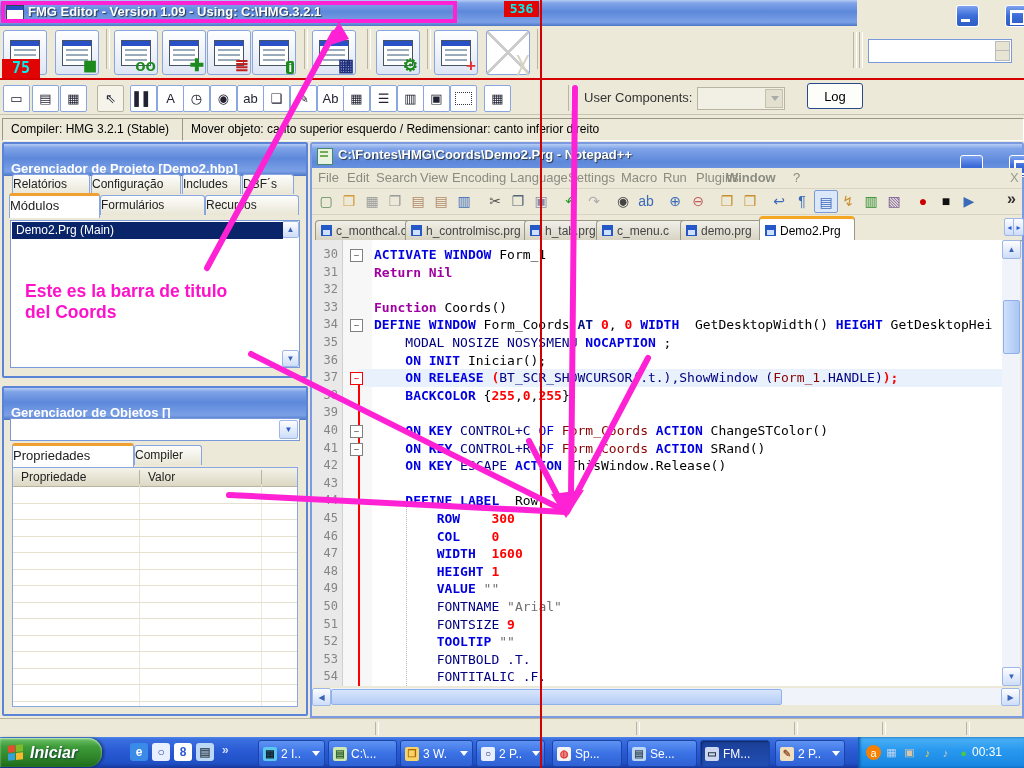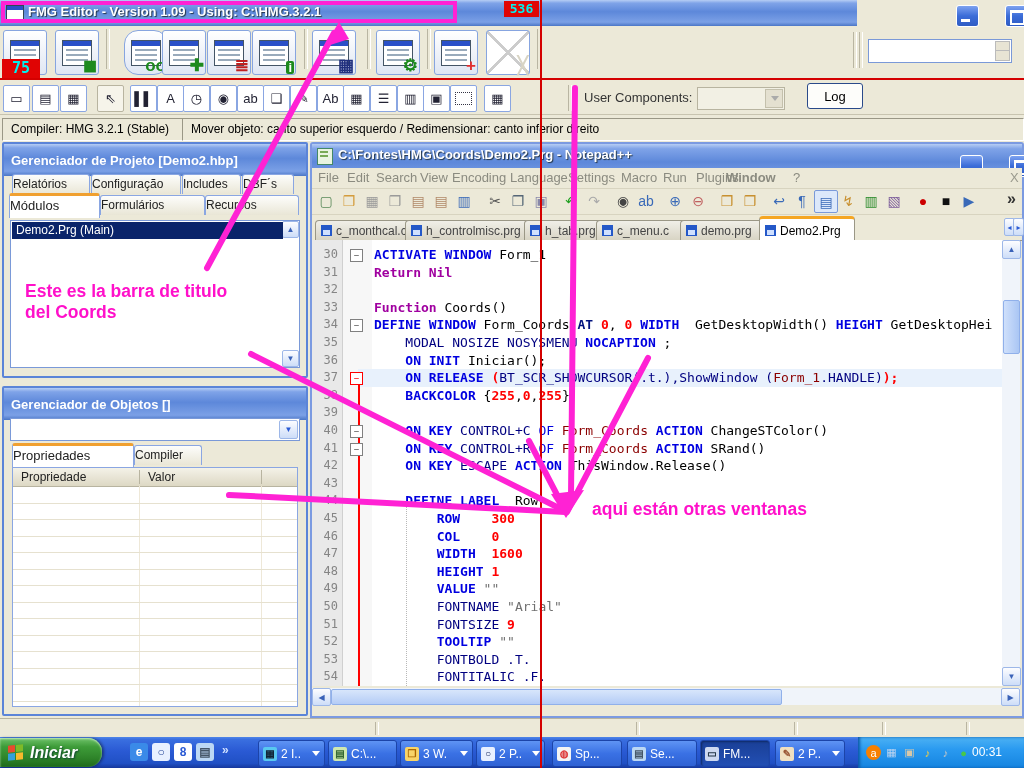--- a/index.html
+++ b/index.html
@@ -22,21 +22,21 @@
   .miniwin::after{content:"";position:absolute;left:3px;top:8px;right:3px;height:12px;
       background:repeating-linear-gradient(180deg,#9ab 0 2px,#fff 2px 5px);}
   .bigglyph{position:absolute;right:1px;bottom:0px;font-size:17px;font-weight:bold;line-height:1;}
   .vsep{width:2px;height:40px;border-left:1px solid #b9b5a2;border-right:1px solid #fff;position:absolute;top:2px;}
   .smicon{width:25px;height:25px;border:1px solid #8aa6e2;border-radius:2px;background:#fff;
           display:flex;align-items:center;justify-content:center;font-size:13px;position:absolute;top:0;color:#223;}
   .npicon{width:22px;height:21px;display:flex;align-items:center;justify-content:center;font-size:14px;position:absolute;top:0;}
   .sunken{border:1px solid #9a9786;border-right-color:#fff;border-bottom-color:#fff;background:#ece9d8;color:#000;}
   
   .panel{border:2px solid #5b84d8;border-radius:2px;background:#ece9d8;}
-  .ptitle{height:32px;font-size:13px;padding-left:7px;}
+  .ptitle{height:32px;font-size:13px;padding-left:7px;align-items:flex-end;}
   .tab{position:absolute;border:1px solid #8aa6e2;border-bottom:none;border-radius:3px 3px 0 0;
        background:linear-gradient(#fdfdfb,#e9e6d6);font-size:12px;text-align:left;color:#222;}
   .tab.active{background:#fff;border-top:3px solid #f0a030;font-size:13px;}
   .npptab{position:absolute;border:1px solid #9a9786;border-bottom:none;border-radius:4px 4px 0 0;
        background:linear-gradient(#f0efe8,#d8d4c4);font-size:12px;color:#444;display:flex;align-items:center;gap:4px;padding-left:5px;}
   .npptab.active{background:#fff;border-top:3px solid #f5a623;color:#000;}
   .floppy{width:11px;height:11px;background:#2458c8;position:relative;flex:0 0 auto;}
   .floppy::after{content:"";position:absolute;left:2px;bottom:1px;width:7px;height:5px;background:#cfe0ff;}
   
   .cl{position:absolute;left:372px;white-space:pre;font:13px/17.6px "DejaVu Sans Mono",monospace;}
@@ -88,21 +88,21 @@
   </div>
 
   <div class="abs" id="fmg-toolbar-main" style="left:0;top:27px;width:1024px;height:51px;border-bottom:1px solid #c8c4b0;">
       <div class="bigicon" style="left: 3px; top: 3px;">
         <div class="miniwin"></div>
       </div>
       <div class="bigicon" style="left: 55px; top: 3px;">
         <div class="miniwin"></div>
         <div class="bigglyph" style="color: rgb(29, 138, 29);">◼</div>
       </div>
-      <div class="bigicon" style="left: 124px; top: 3px; border-radius: 14px;">
+      <div class="bigicon" style="left: 114px; top: 3px;">
         <div class="miniwin"></div>
         <div class="bigglyph" style="color: rgb(29, 138, 29);">oo</div>
       </div>
       <div class="bigicon" style="left: 162px; top: 3px;">
         <div class="miniwin"></div>
         <div class="bigglyph" style="color: rgb(29, 138, 29);">✚</div>
       </div>
       <div class="bigicon" style="left: 207px; top: 3px;">
         <div class="miniwin"></div>
         <div class="bigglyph" style="color: rgb(192, 32, 32);">≣</div>
@@ -492,16 +492,15 @@
     <line x1="229" y1="495" x2="565" y2="512" stroke="#ff22d4" stroke-width="6" stroke-linecap="round"></line>
     <line x1="529" y1="441" x2="566" y2="512" stroke="#ff22d4" stroke-width="6" stroke-linecap="round"></line>
     <line x1="648" y1="358" x2="567" y2="512" stroke="#ff22d4" stroke-width="6" stroke-linecap="round"></line>
     <polygon points="566,518 551,494 584,490" fill="#ff22d4"></polygon>
   </svg>
 
   <div class="ann-text" style="left:25px;top:281px;">
     <div>Este es la barra de titulo</div>
     <div>del Coords</div>
   </div>
-  <div class="ann-text" style="left:592px;top:499px;">aqui están otras ventanas</div>
   <div class="coordbadge" style="left:504px;top:1px;width:35px;height:16px;font-size:13px;line-height:16px;">536</div>
   <div class="coordbadge" style="left:2px;top:59px;width:38px;height:19px;font-size:15px;line-height:19px;">75</div>
 </div>
 
 </body></html>

